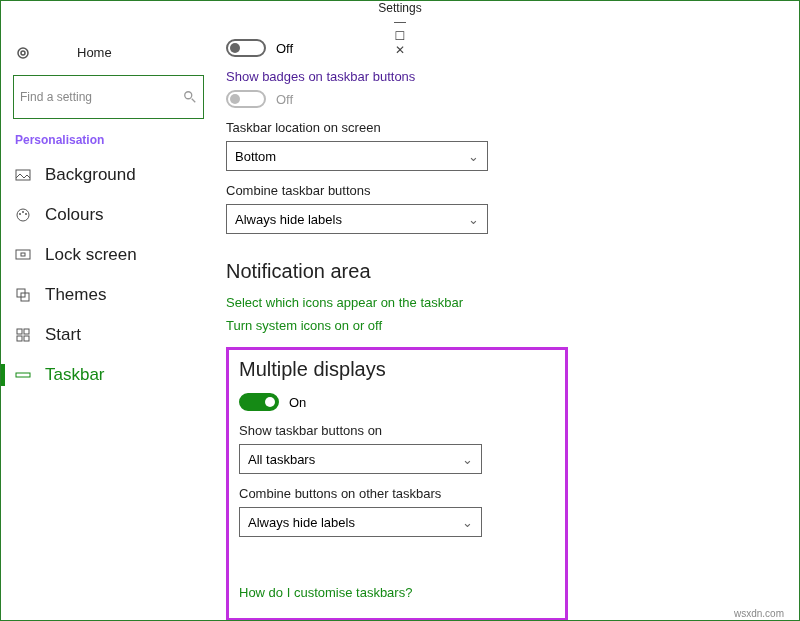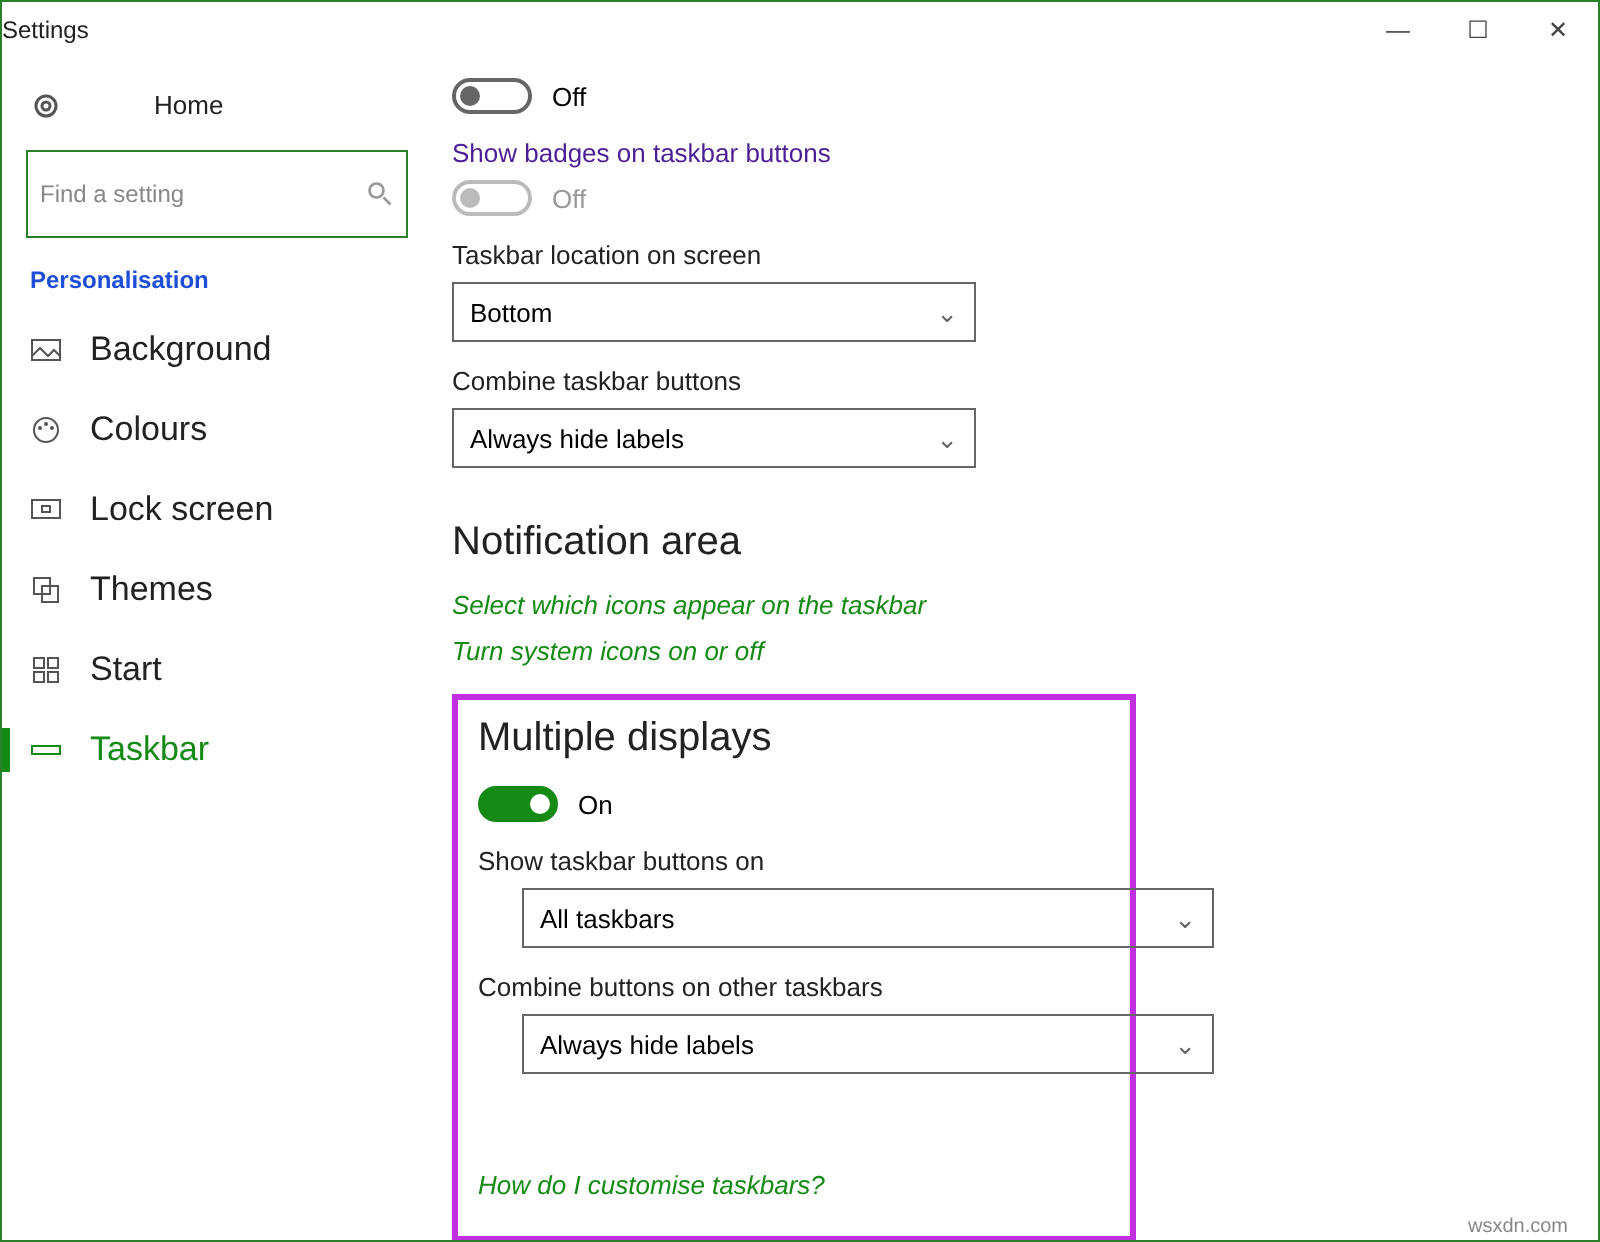--- a/index.html
+++ b/index.html
@@ -1,48 +1,48 @@
 <!DOCTYPE html>
 <html><head>
 <meta charset="utf-8">
 <style>
   * { box-sizing: border-box; margin: 0; padding: 0; font-family: "Segoe UI", Arial, sans-serif; }
   body { background: #fff; width: 800px; height: 621px; overflow: hidden; border: 1px solid #2a7f2a; }
-  .titlebar { height: 28px; display: flex; align-items: center; font-size: 12px; color: #222; }
+  .titlebar { height: 28px; display: flex; align-items: center; font-size: 12px; color: #222; flex-direction: column; }
   .titlebar .spacer { flex: 1; }
   .winbtn { width: 40px; text-align: center; font-size: 12px; color: #444; }
   .content { display: flex; height: calc(100% - 28px); }
   .sidebar { width: 215px; padding-top: 8px; }
   .home-row { display: flex; padding: 8px 14px; font-size: 13px; color: #222; gap: 32px; }
   .home-row svg { margin-right: 14px; }
   .search-wrap { padding: 6px 12px 10px 12px; }
   .search-box { border: 1px solid #2a7f2a; display: flex; align-items: center; height: 44px; padding: 0 6px; }
   .search-box input { border: none; outline: none; flex: 1; font-size: 12px; color: #888; }
   .search-box input::placeholder { color: #888; }
-  .group-label { font-size: 12px; color: #1d4ed8; padding: 4px 14px 8px 14px; font-weight: 600; }
+  .group-label { font-size: 12px; color: #8b5cf6; padding: 4px 14px 8px 14px; font-weight: 600; }
   .nav-item { display: flex; align-items: center; padding: 10px 14px; font-size: 17px; color: #222; }
   .nav-item svg, .nav-item .ico { margin-right: 14px; flex-shrink: 0; }
   .nav-item.active { color: #158a15; }
   .nav-item.active::before { content: ""; width: 4px; height: 22px; background: #158a15; position: absolute; left: 0; }
   .nav-item { position: relative; }
   .main { flex: 1; padding: 4px 20px 10px 10px; overflow-y: auto; height: 100%; scrollbar-width: thin; }
   .toggle { width: 40px; height: 18px; border-radius: 9px; border: 2px solid #666; position: relative; display: inline-block; vertical-align: middle; }
   .toggle.off .knob { width: 10px; height: 10px; background: #666; border-radius: 50%; position: absolute; left: 2px; top: 2px; }
   .toggle.on { background: #158a15; border-color: #158a15; }
   .toggle.on .knob { width: 10px; height: 10px; background: #fff; border-radius: 50%; position: absolute; right: 2px; top: 2px; }
   .toggle-row { display: flex; align-items: center; margin: 6px 0 10px 0; }
   .toggle-label { margin-left: 10px; font-size: 13px; }
   .field-label { font-size: 13px; color: #222; margin-top: 12px; margin-bottom: 6px; }
   .field-label.dim { color: #4c1d95; }
   .dropdown { border: 1px solid #666; height: 30px; width: 262px; display: flex; align-items: center; padding: 0 8px; font-size: 13px; justify-content: space-between; }
   .section-h { font-size: 20px; font-weight: 400; color: #222; margin-top: 26px; margin-bottom: 12px; }
-  .link { font-size: 13px; color: #158a15; margin: 8px 0; display: block; font-style: italic; }
+  .link { font-size: 13px; color: #158a15; margin: 8px 0; display: block; }
   .highlight-box { border: 3px solid #c030e0; padding: 8px 10px 10px 10px; margin-top: 14px; width: 342px; }
   .highlight-box .section-h { margin-top: 0; }
-  .highlight-box .dropdown { width: 346px; margin-left: 22px; }
+  .highlight-box .dropdown { width: 243px; }
   .footer-mark { position: absolute; bottom: 2px; right: 16px; font-size: 10px; color: #888; }
   .chev { color: #666; }
 </style>
 </head>
 <body>
 
 <div class="titlebar">
   <span>Settings</span>
   <span class="spacer"></span>
   <span class="winbtn">—</span>

